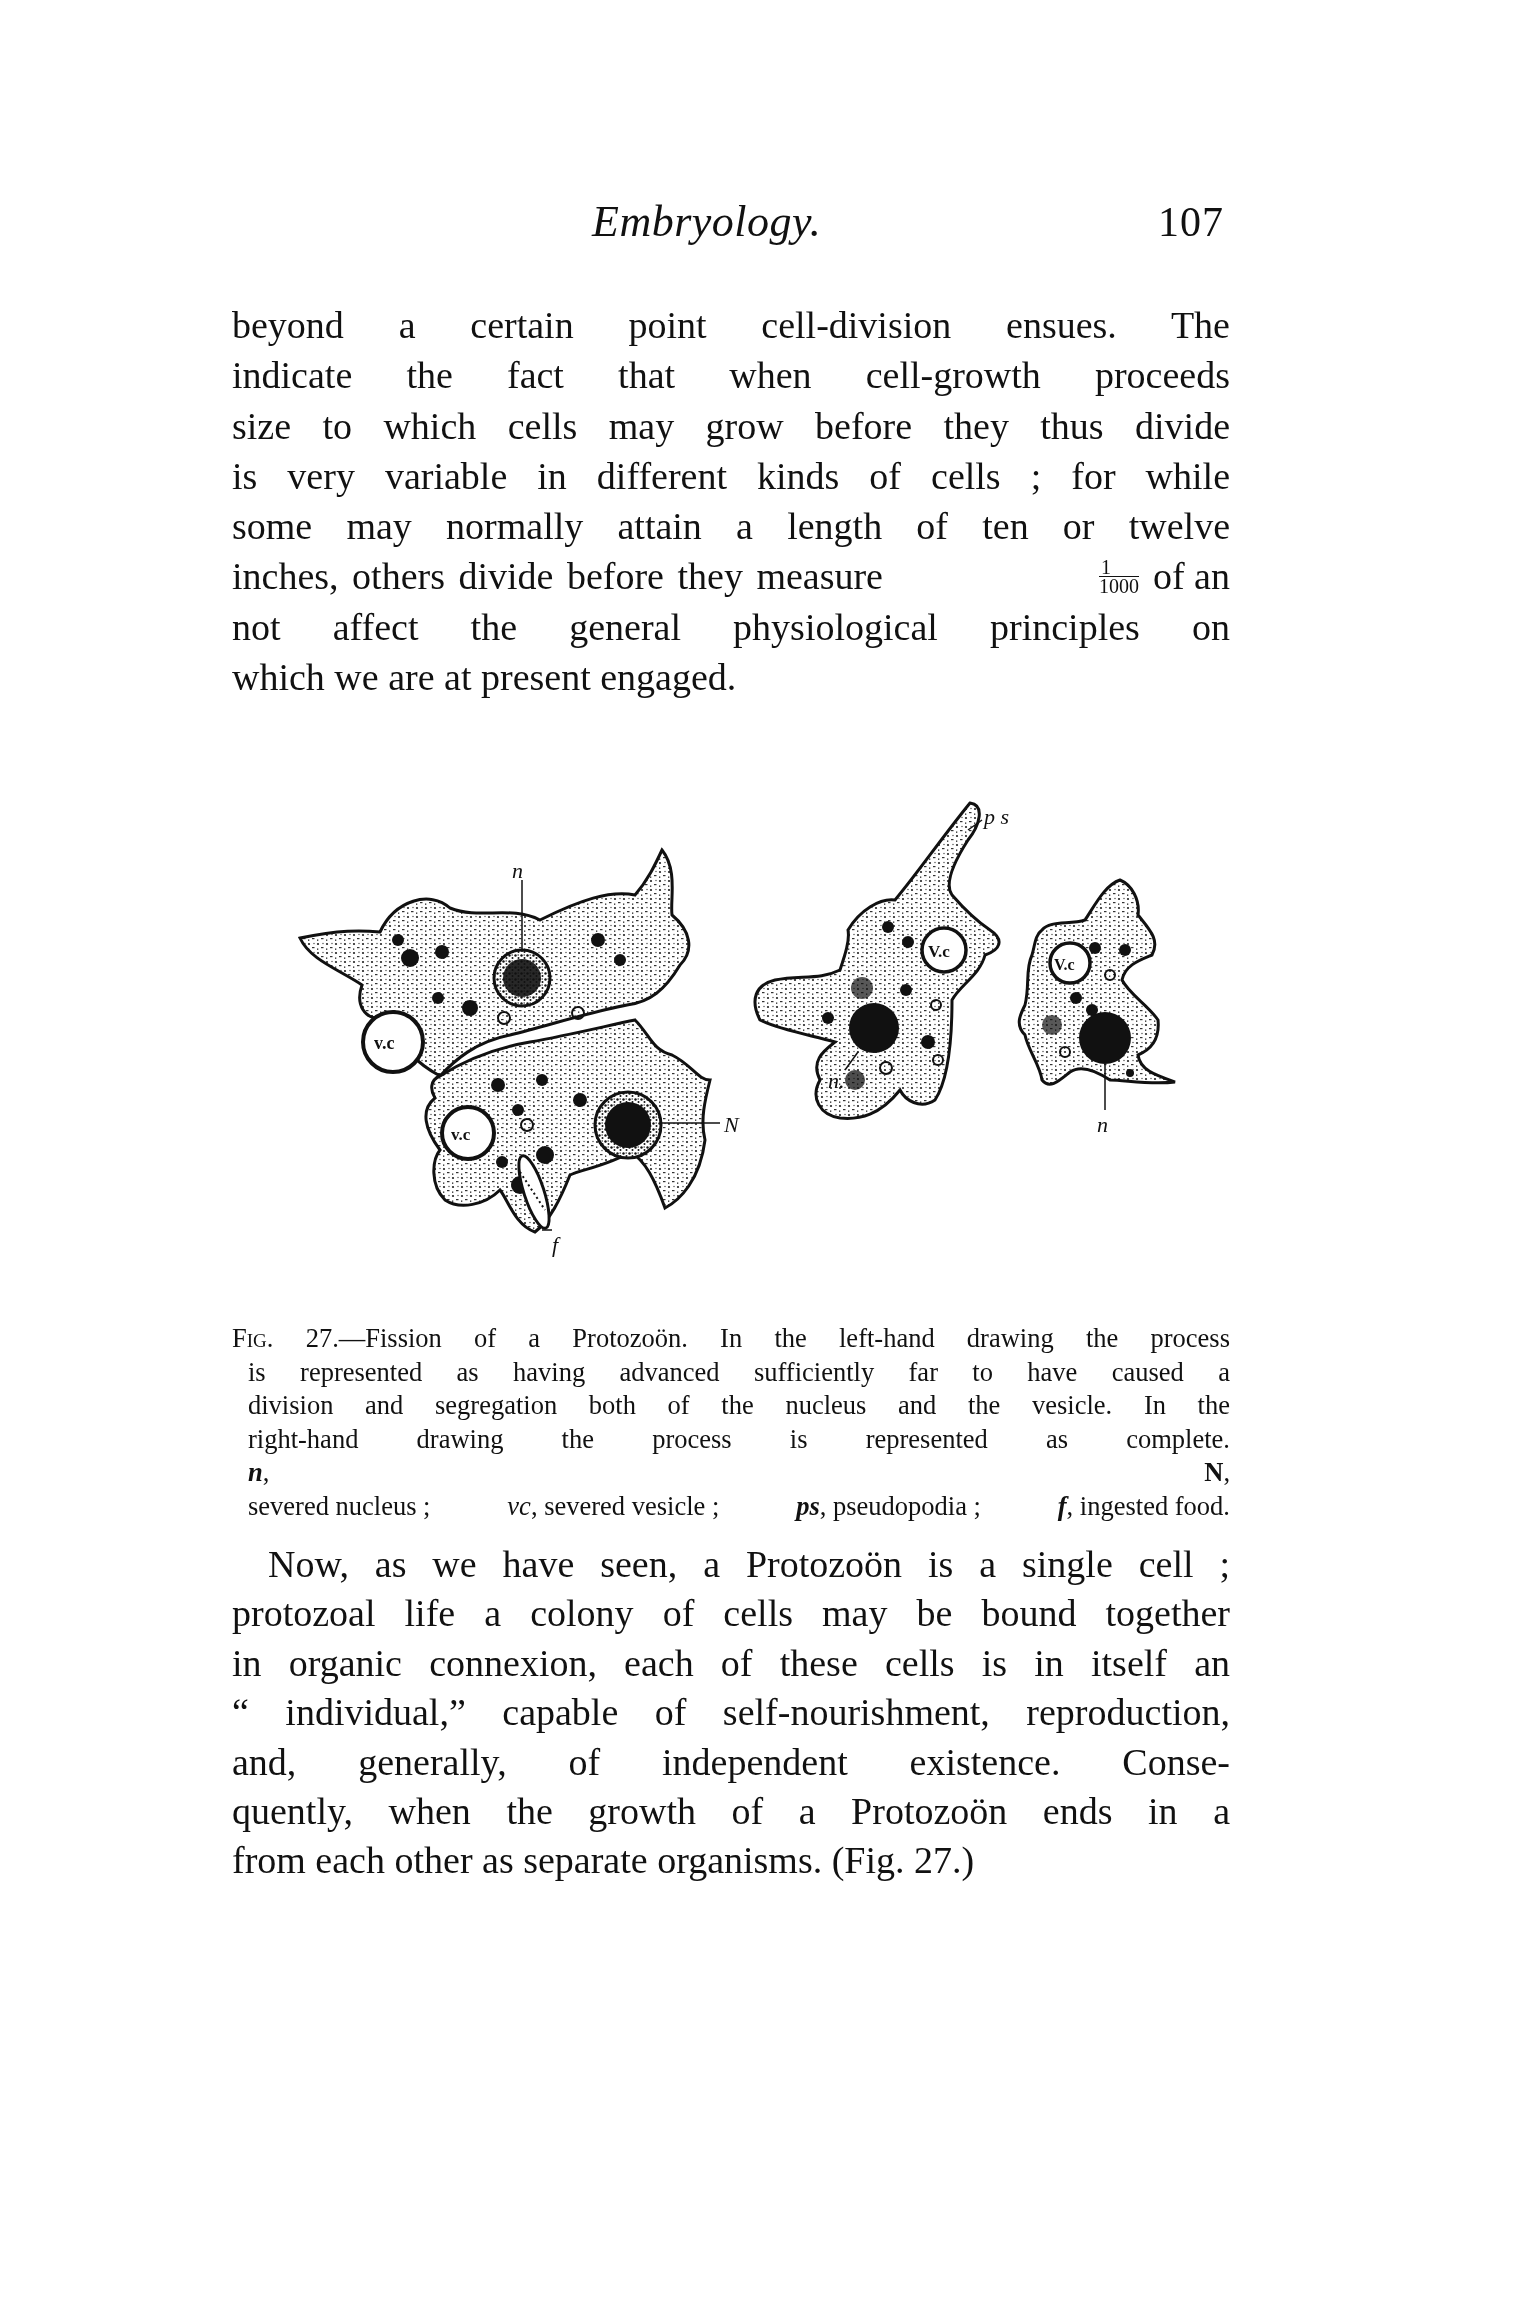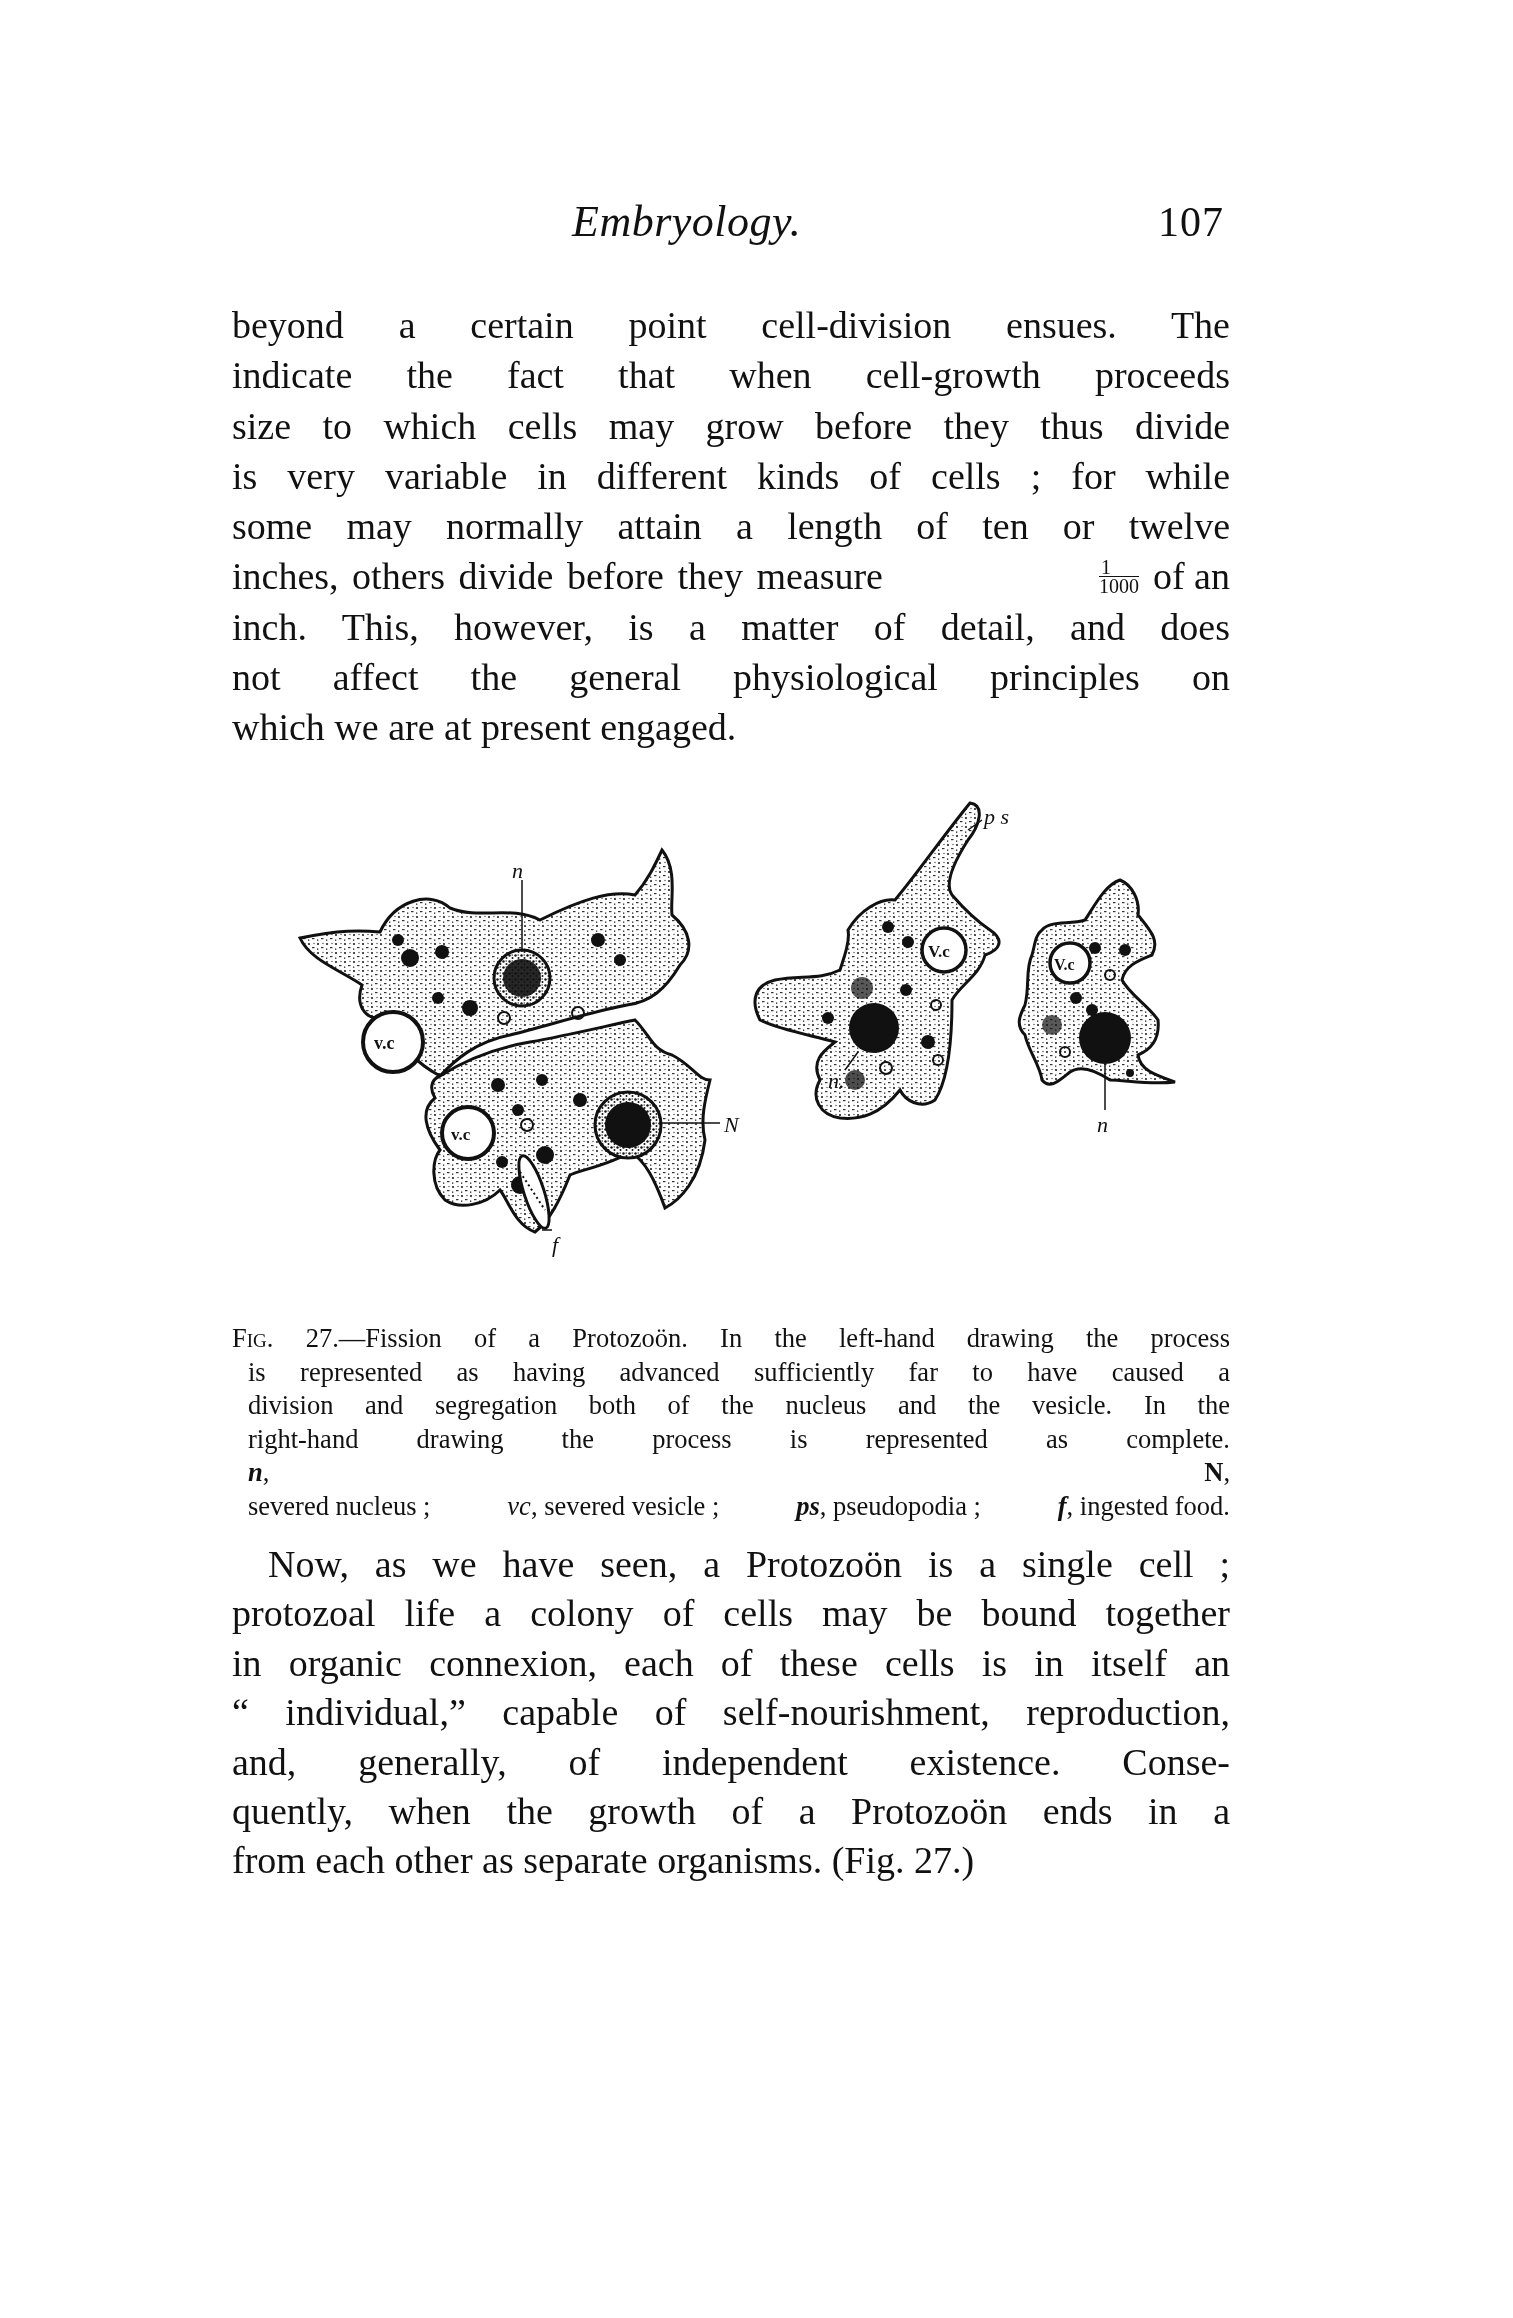--- a/index.html
+++ b/index.html
@@ -1,19 +1,19 @@
 <!DOCTYPE html>
 <html><head>
 <meta charset="utf-8">
 <style>
   html, body { margin: 0; padding: 0; background: #ffffff; }
   body { width: 1513px; height: 2318px; position: relative; overflow: hidden; color: #111; font-family: "Liberation Serif", "DejaVu Serif", serif; }
   .page { position: absolute; left: 0; top: 0; width: 1513px; height: 2318px; }
   .running-head { position: absolute; left: 232px; top: 196px; width: 998px; height: 60px; }
-  .head-title { position: absolute; left: 340px; top: 0; font-style: italic; font-size: 44px; letter-spacing: 0.5px; }
+  .head-title { position: absolute; left: 360px; top: 0; font-style: italic; font-size: 44px; letter-spacing: 0.5px; }
   .head-page { position: absolute; right: 6px; top: 2px; font-size: 42px; letter-spacing: 1px; }
   .para { position: absolute; left: 232px; width: 998px; font-size: 38px; line-height: 50.3px; text-align: justify; text-align-last: left; }
   .para1 { top: 300px; }
   .para2 { top: 1540px; line-height: 49.4px; }
   .line { display: block; text-align: justify; text-align-last: justify; white-space: nowrap; height: inherit; }
   .line.last { text-align-last: left; }
   .indent { padding-left: 36px; }
   .frac { font-size: 20px; display: inline-block; vertical-align: middle; line-height: 18px; text-align: center; margin: 0 6px; }
   .frac .num { display: block; border-bottom: 1.5px solid #111; padding: 0 2px; }
   .frac .den { display: block; }
@@ -46,21 +46,20 @@
     <span class="line" style="display:flex;justify-content:space-between;align-items:center;gap:8px;">
       <span style="word-spacing:4px;">inches, others divide before they measure</span>
       <span style="display:flex;align-items:center;">
         <span class="frac">
           <span class="num">1</span>
           <span class="den">1000</span>
         </span>
         <span style="margin-left:8px;">of an</span>
       </span>
     </span>
-    <span class="line">inch. This, however, is a matter of detail, and does</span>
     <span class="line">not affect the general physiological principles on</span>
     <span class="line last">which we are at present engaged.</span>
   </div>
 
   <div class="figure">
     <svg viewBox="0 0 940 520" xmlns="http://www.w3.org/2000/svg">
       <defs>
         <pattern id="stip" width="9" height="9" patternUnits="userSpaceOnUse">
           <rect width="9" height="9" fill="#fff"></rect>
           <circle cx="2" cy="2" r="1.1" fill="#222"></circle>

